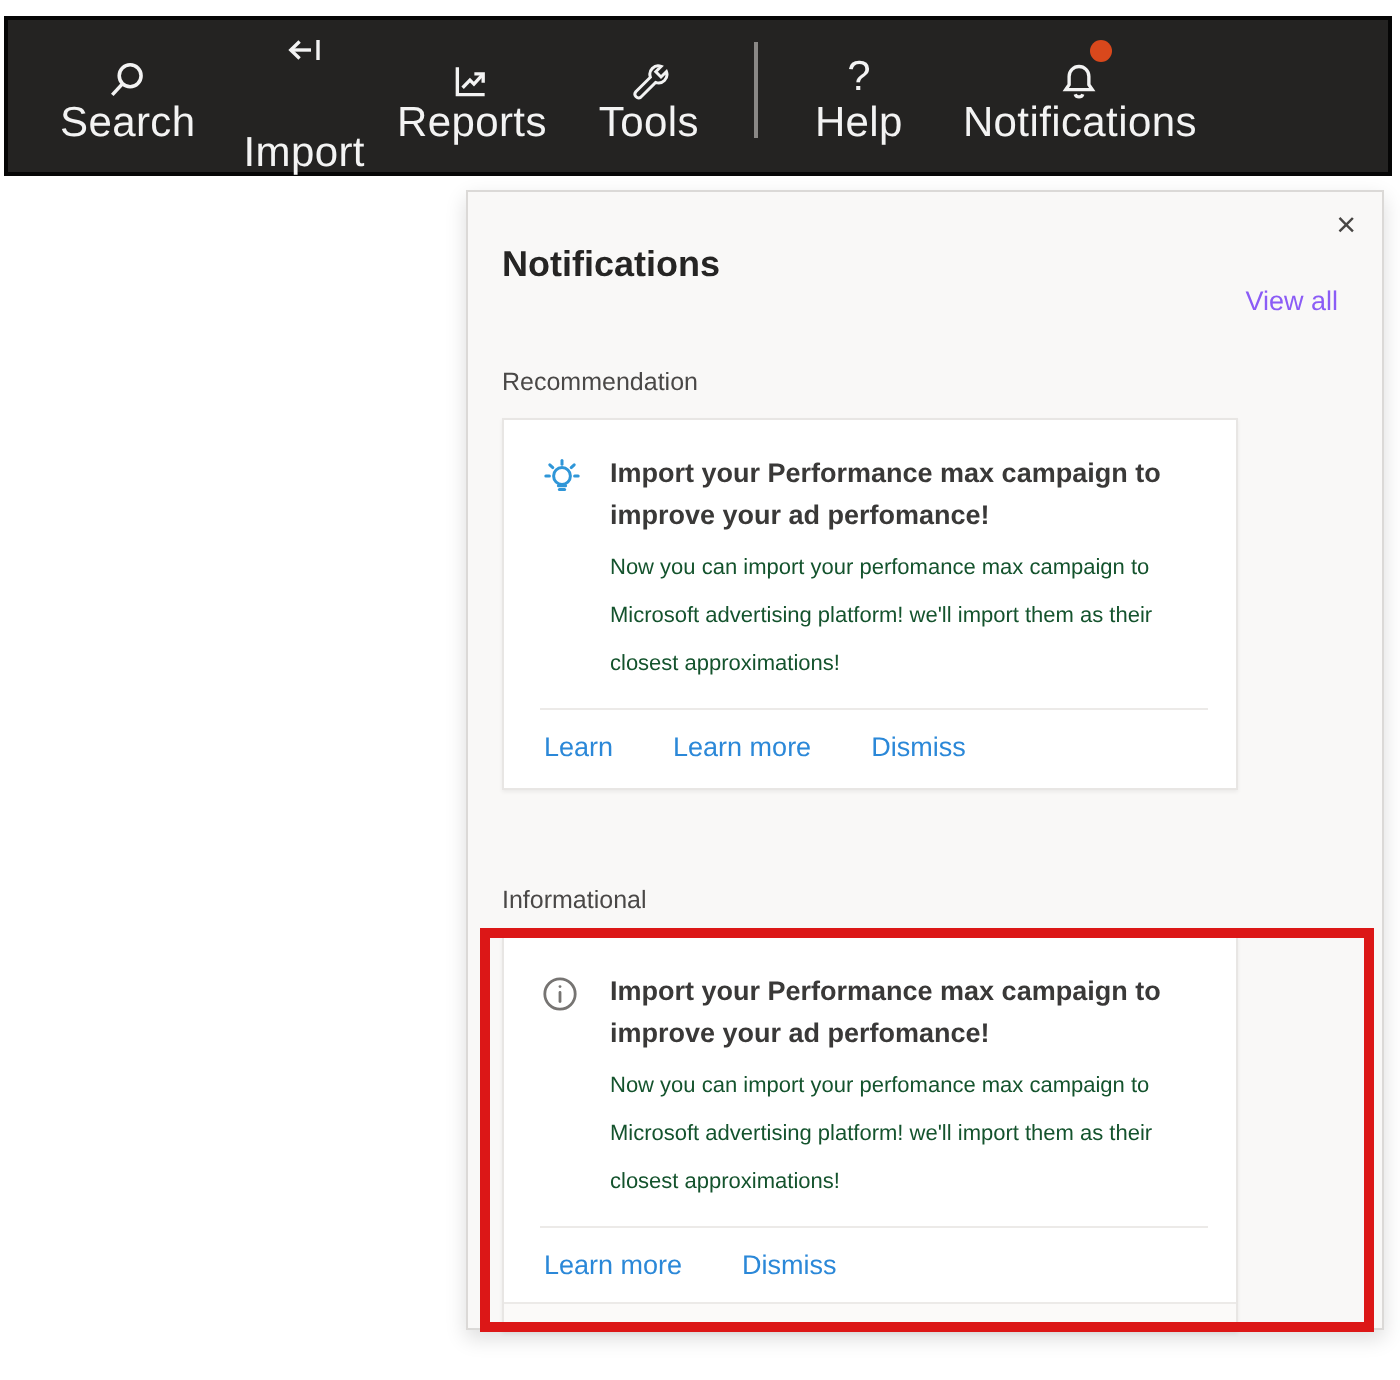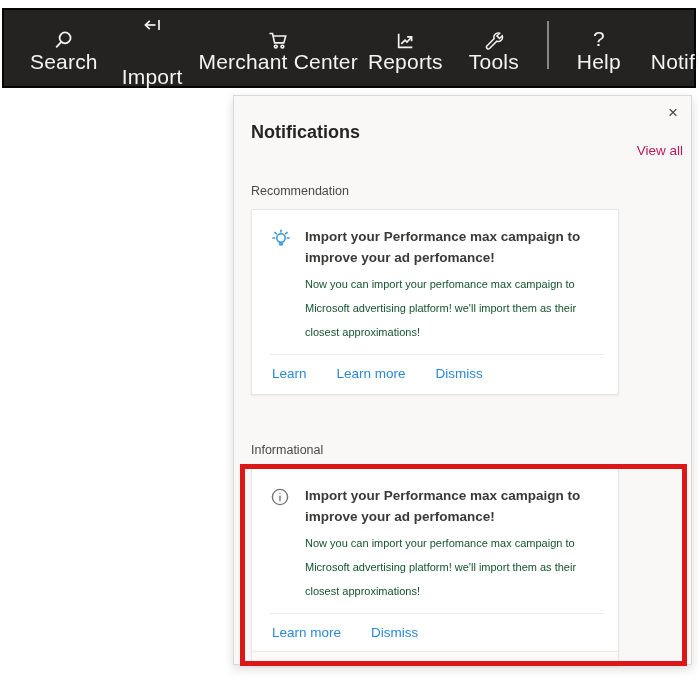--- a/index.html
+++ b/index.html
@@ -38,21 +38,21 @@
     box-shadow:0 4px 10px rgba(0,0,0,.14);
   }
   .close-btn{
     position:absolute;top:8px;right:13px;font-size:17px;line-height:17px;color:#484644;
     cursor:pointer;font-weight:400;
   }
   .panel-title{
     padding:25px 17px 0 17px;font-size:18px;font-weight:700;color:#262524;line-height:23px;
   }
   .view-all{
-    position:absolute;top:47px;right:8px;font-size:13.5px;color:#be185d;cursor:pointer;
+    position:absolute;top:47px;right:22px;font-size:13.5px;color:#8b5cf6;cursor:pointer;
   }
   .section-header{
     padding:0 17px;font-size:12.5px;font-weight:400;color:#4a4847;line-height:15px;
   }
   .sh-1{margin-top:40px;}
   .sh-2{margin-top:48px;}
   .card{
     margin:10px 10px 0 17px;width:368px;box-sizing:border-box;background:#ffffff;
     border:1px solid #e8e6e4;box-shadow:0 1px 2px rgba(0,0,0,.06);
     padding:16px 14px 4px 18px;
@@ -91,30 +91,20 @@
     <span class="nav-icon">
       <svg width="22" height="20" viewBox="0 0 22 20" fill="none" stroke="#f3f3f3" stroke-width="1.7">
         <line x1="18" y1="5" x2="18" y2="15"></line>
         <line x1="14.5" y1="10" x2="4.5" y2="10"></line>
         <polyline points="8.8,5.8 4.4,10 8.8,14.2"></polyline>
       </svg>
     </span>
     <span class="nav-label">Import</span>
   </div>
 
-  <div class="nav-item m-mc">
-    <span class="nav-icon">
-      <svg width="22" height="21" viewBox="0 0 22 21" fill="none" stroke="#f3f3f3" stroke-width="1.6">
-        <path d="M2.5 3.5h3l2.1 9.4h9.2l1.9-6.9H6.3"></path>
-        <circle cx="8.8" cy="16.6" r="1.4"></circle>
-          <circle cx="15.4" cy="16.6" r="1.4"></circle>
-      </svg>
-    </span>
-    <span class="nav-label">Merchant Center</span>
-  </div>
 
   <div class="nav-item m-reports">
     <span class="nav-icon">
       <svg width="21" height="21" viewBox="0 0 20 20" fill="none" stroke="#f3f3f3" stroke-width="1.6">
         <path d="M3.5 3.5v13h13"></path>
         <polyline points="6,13.2 9.5,9.6 11.4,11.5 15.4,7.1"></polyline>
         <polyline points="11.6,6.6 15.8,6.6 15.8,10.8"></polyline>
       </svg>
     </span>
     <span class="nav-label">Reports</span>

